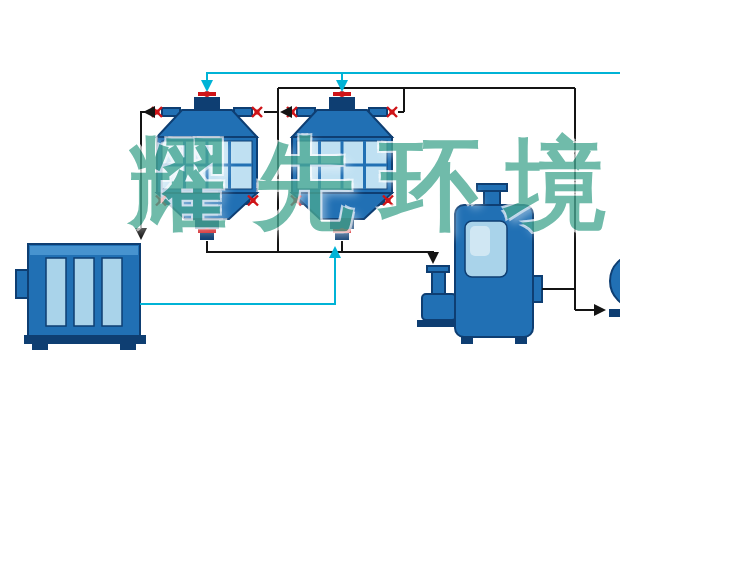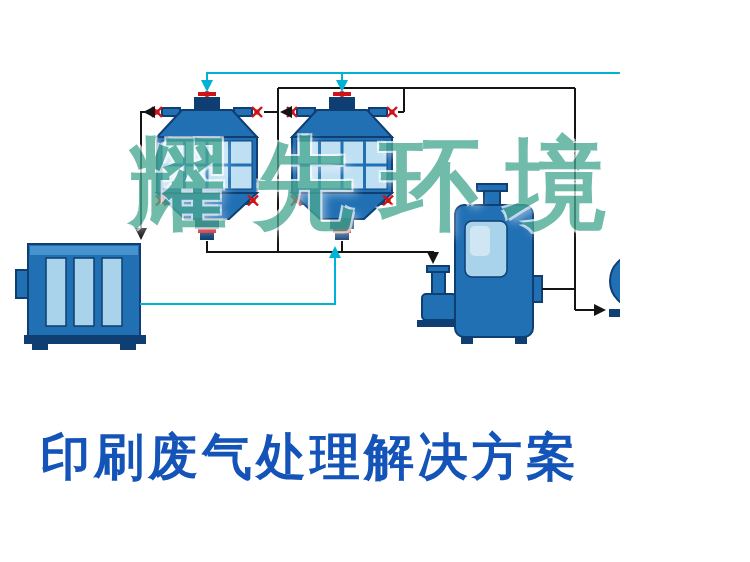--- a/index.html
+++ b/index.html
@@ -157,15 +157,14 @@
       <line x1="206" y1="73" x2="629" y2="73" class="ln-c"></line>
       <line x1="207" y1="73" x2="207" y2="90" class="ln-c" marker-end="url(#arrow-c)"></line>
       <line x1="342" y1="73" x2="342" y2="90" class="ln-c" marker-end="url(#arrow-c)"></line>
       <line x1="628" y1="73" x2="628" y2="242" class="ln-c" marker-end="url(#arrow-c)"></line>
       <polyline points="140,304 335,304 335,248" class="ln-c" marker-end="url(#arrow-c)"></polyline>
     </g>
   </svg>
 
   <div class="watermark">耀先环境</div>
 
-  <div class="title">印刷废气处理解决方案</div>
 
 </div>
 
 </body></html>

